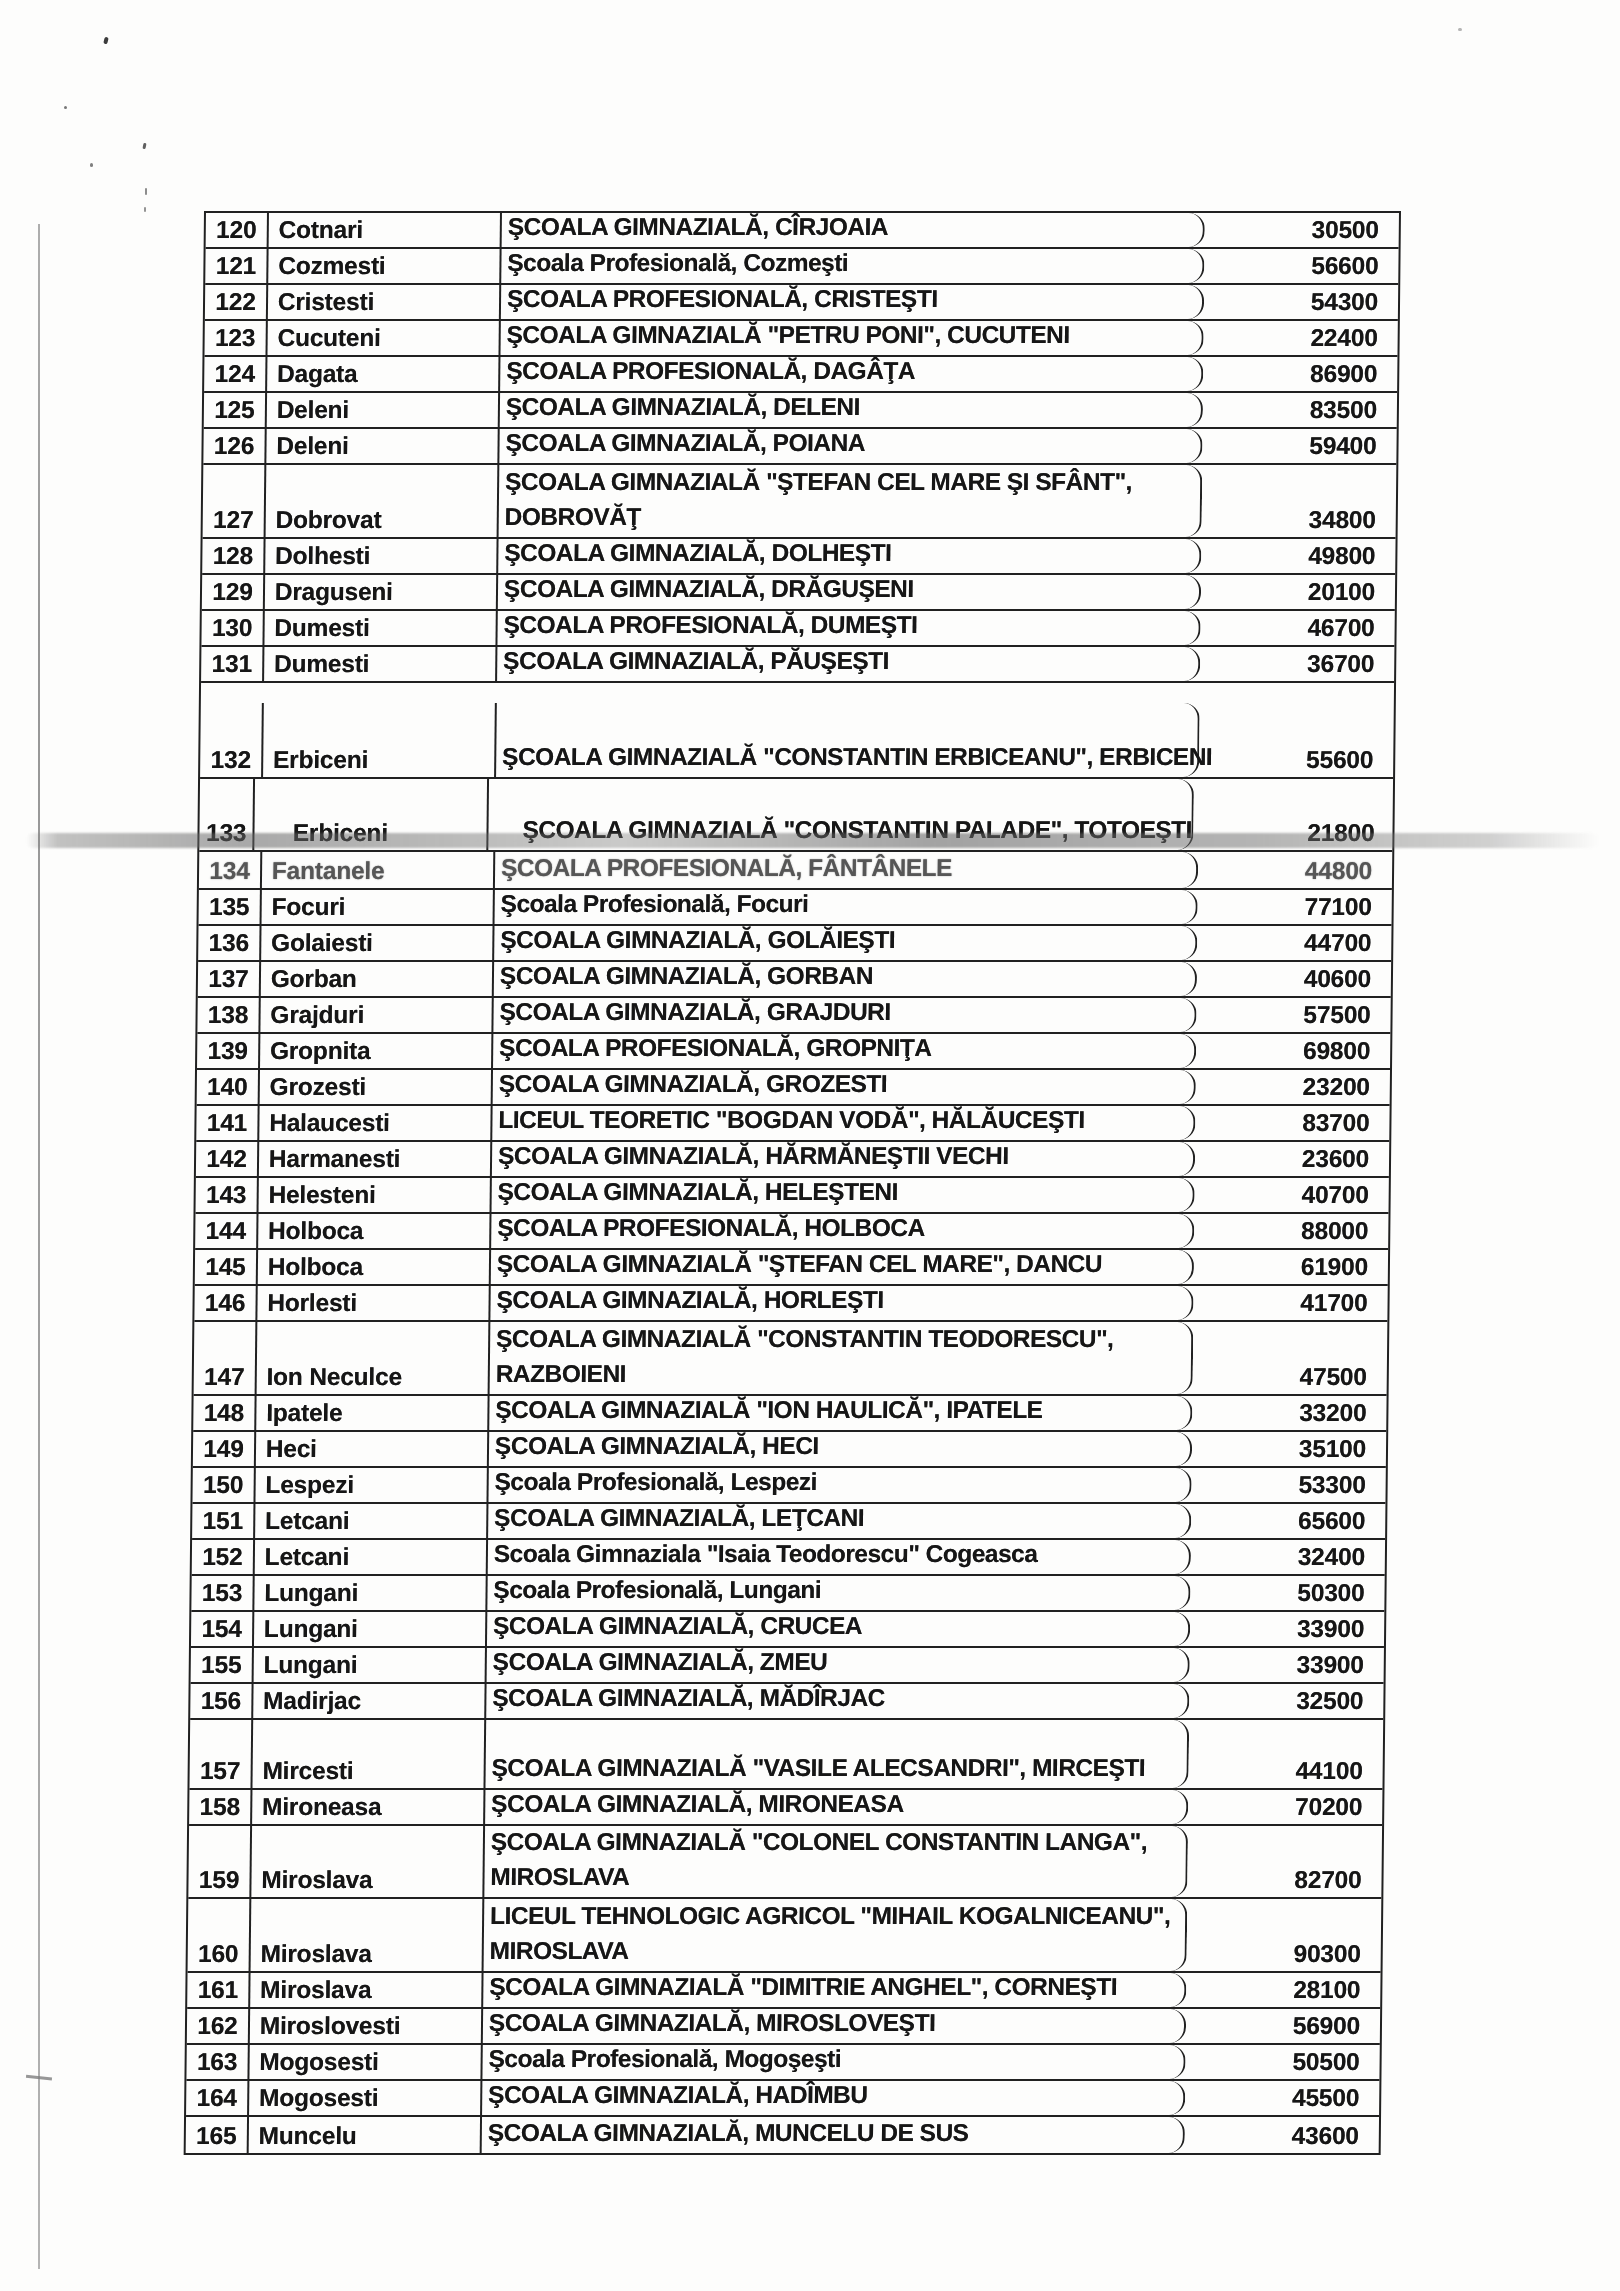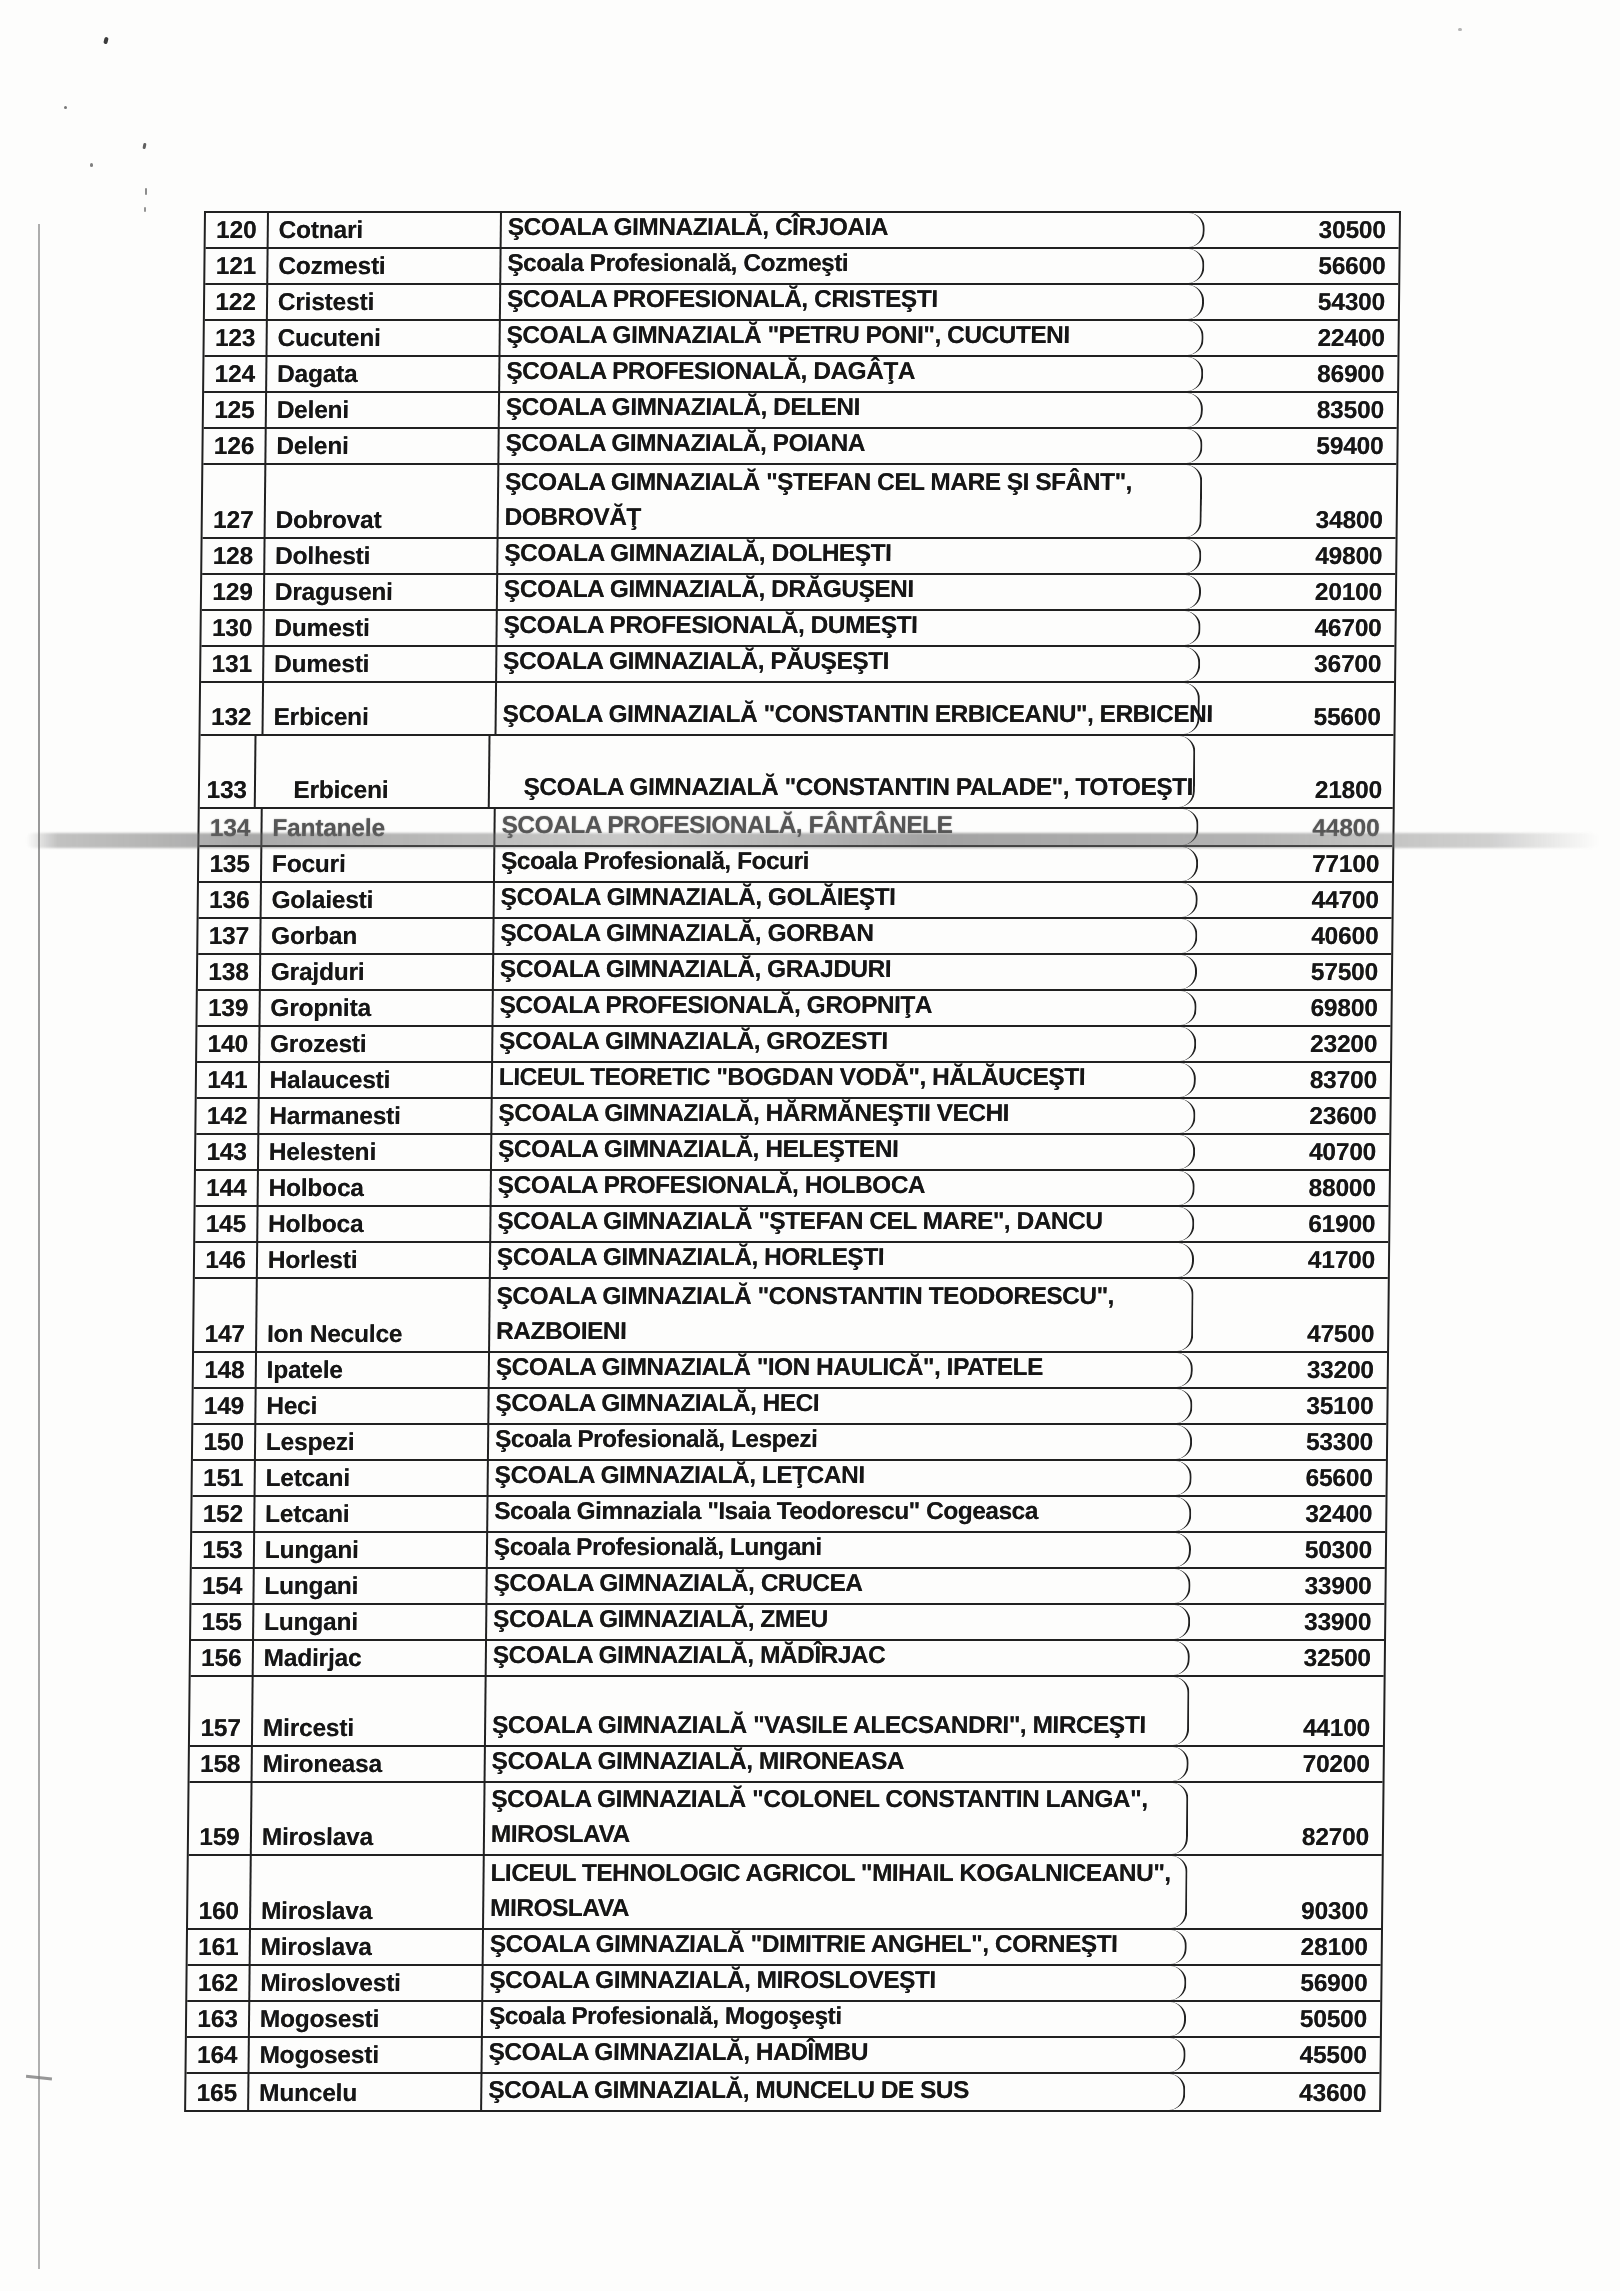--- a/index.html
+++ b/index.html
@@ -40,21 +40,21 @@
   }
   .c-nr{width:63px;justify-content:center;border-right:2px solid var(--border);}
   .c-loc{width:233px;padding-left:9.8px;border-right:2px solid var(--border);}
   .c-school{
     width:703px;padding-left:5.9px;border-right:2px solid var(--border);
     flex-direction:column;align-items:flex-start;justify-content:flex-end;
     letter-spacing:-0.5px;
     border-radius:16px;
   }
   .school-line{line-height:35px;white-space:nowrap;}
-  .c-amt{width:192px;justify-content:flex-end;padding-right:11px;}
+  .c-amt{width:192px;justify-content:flex-end;padding-right:18px;}
   
   .struck .cell,.struck .school-line{
     color:#565656;
     text-shadow:0 0 1.3px rgba(110,110,110,.85);
   }
   
   .streak{
     position:absolute;left:25.5px;top:833px;width:1574px;height:14.7px;
     background:linear-gradient(to right,
       rgba(120,120,120,0) 0%,
@@ -204,21 +204,21 @@
 
   <div class="row">
     <div class="cell c-nr">131</div>
     <div class="cell c-loc">Dumesti</div>
     <div class="cell c-school">
           <div class="school-line">ŞCOALA GIMNAZIALĂ, PĂUŞEŞTI</div>
         </div>
     <div class="cell c-amt">36700</div>
   </div>
 
-  <div class="row" style="height: 53px;">
+  <div class="row" style="height: 76px; margin-top: 20px;">
     <div class="cell c-nr">132</div>
     <div class="cell c-loc">Erbiceni</div>
     <div class="cell c-school">
           <div class="school-line">ŞCOALA GIMNAZIALĂ "CONSTANTIN ERBICEANU", ERBICENI</div>
         </div>
     <div class="cell c-amt">55600</div>
   </div>
 
   <div class="row" style="height: 73px; gap: 28px;">
     <div class="cell c-nr">133</div>

